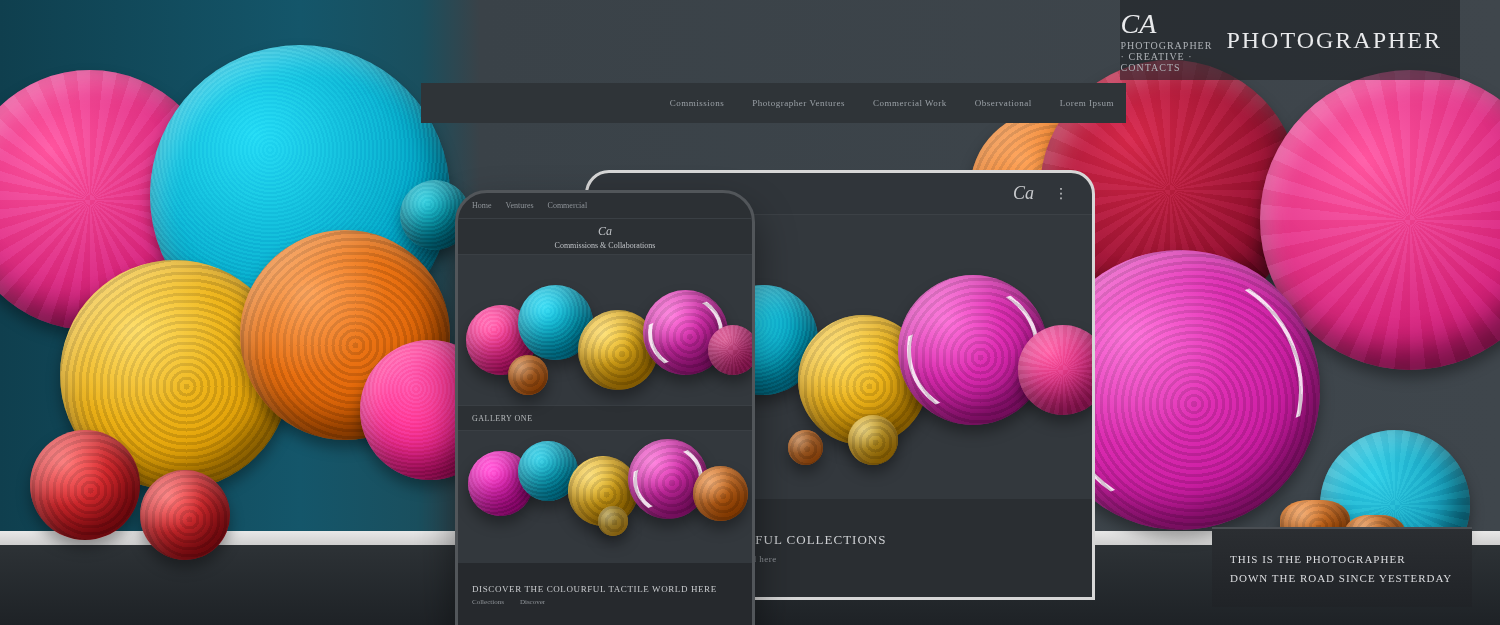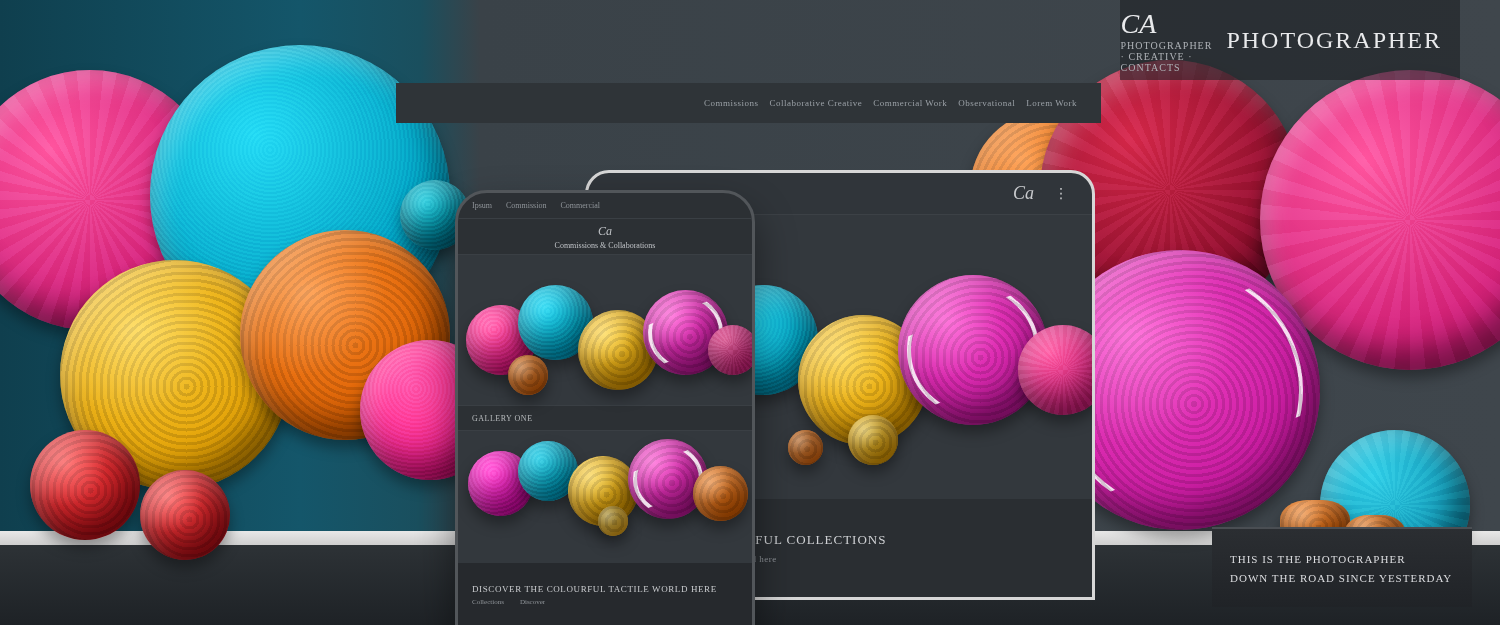--- a/index.html
+++ b/index.html
@@ -30,23 +30,23 @@
     display: flex; align-items: center; justify-content: flex-end; gap: 14px;
     padding: 0 18px;
     color: #e9eaec;
   }
   .brand-badge .script { font-style: italic; font-size: 28px; font-family: 'Brush Script MT', cursive; }
   .brand-badge .sub { font-size: 10px; letter-spacing: 1px; color: #aeb2b7; text-transform: uppercase; }
   .brand-badge .word { font-size: 24px; letter-spacing: 2px; font-variant: small-caps; }
 
   
   .nav-strip {
-    position: absolute; left: 396px; top: 83px; width: 705px; height: 40px;
+    position: absolute; left: 421px; top: 83px; width: 705px; height: 40px;
     background: #2f3438;
-    display: flex; align-items: center; gap: 11px; padding: 0 24px;
+    display: flex; align-items: center; gap: 28px; padding: 0 12px;
     color: #9aa0a6; font-size: 9px; letter-spacing: .5px;
   }
   .nav-strip .spacer { flex: 1; }
   .nav-item { white-space: nowrap; cursor: pointer; }
 
   
   .desktop-panel {
     position: absolute; left: 585px; top: 170px; width: 510px; height: 430px;
     background: #30353a; border-radius: 24px 24px 0 0; border: 3px solid #d7d7d7;
     overflow: hidden;
@@ -191,24 +191,24 @@
   <div>
     <div class="script">CA</div>
     <div class="sub">Photographer · Creative · Contacts</div>
   </div>
   <div class="word">PHOTOGRAPHER</div>
 </div>
 
 <div class="nav-strip">
   <span class="spacer"></span>
   <span class="nav-item">Commissions</span>
-  <span class="nav-item">Collaborative Creative</span>
+  <span class="nav-item">Photographer Ventures</span>
   <span class="nav-item">Commercial Work</span>
   <span class="nav-item">Observational</span>
-  <span class="nav-item">Lorem Work</span>
+  <span class="nav-item">Lorem Ipsum</span>
 </div>
 
 <div class="desktop-panel">
   <div class="topbar">
     <span class="mini-logo">Ca</span>
     <span>⋮</span>
   </div>
   <div class="desktop-hero">
     <div class="pile">
       <div class="ball c-magenta tex-fuzz" style="left:20px;  top:90px; width:120px;height:120px"></div>
@@ -222,22 +222,22 @@
     </div>
   </div>
   <div class="desktop-strip">
     <div class="big">Organic &amp; Colourful Collections</div>
     <div class="small">Discover the colourful tactile world here</div>
   </div>
 </div>
 
 <div class="phone">
   <div class="ph-tabs">
-    <span class="tab">Ipsum</span>
-    <span class="tab">Commission</span>
+    <span class="tab">Home</span>
+    <span class="tab">Ventures</span>
     <span class="tab">Commercial</span>
   </div>
   <div class="ph-sub">
     <span style="font-style:italic;font-family:'Brush Script MT',cursive;font-size:12px">Ca</span>
     <span>Commissions &amp; Collaborations</span>
   </div>
 
   <div class="ph-hero">
     <div class="pile">
       <div class="ball c-pink tex-fuzz" style="left:8px;  top:50px; width:70px;height:70px"></div>

